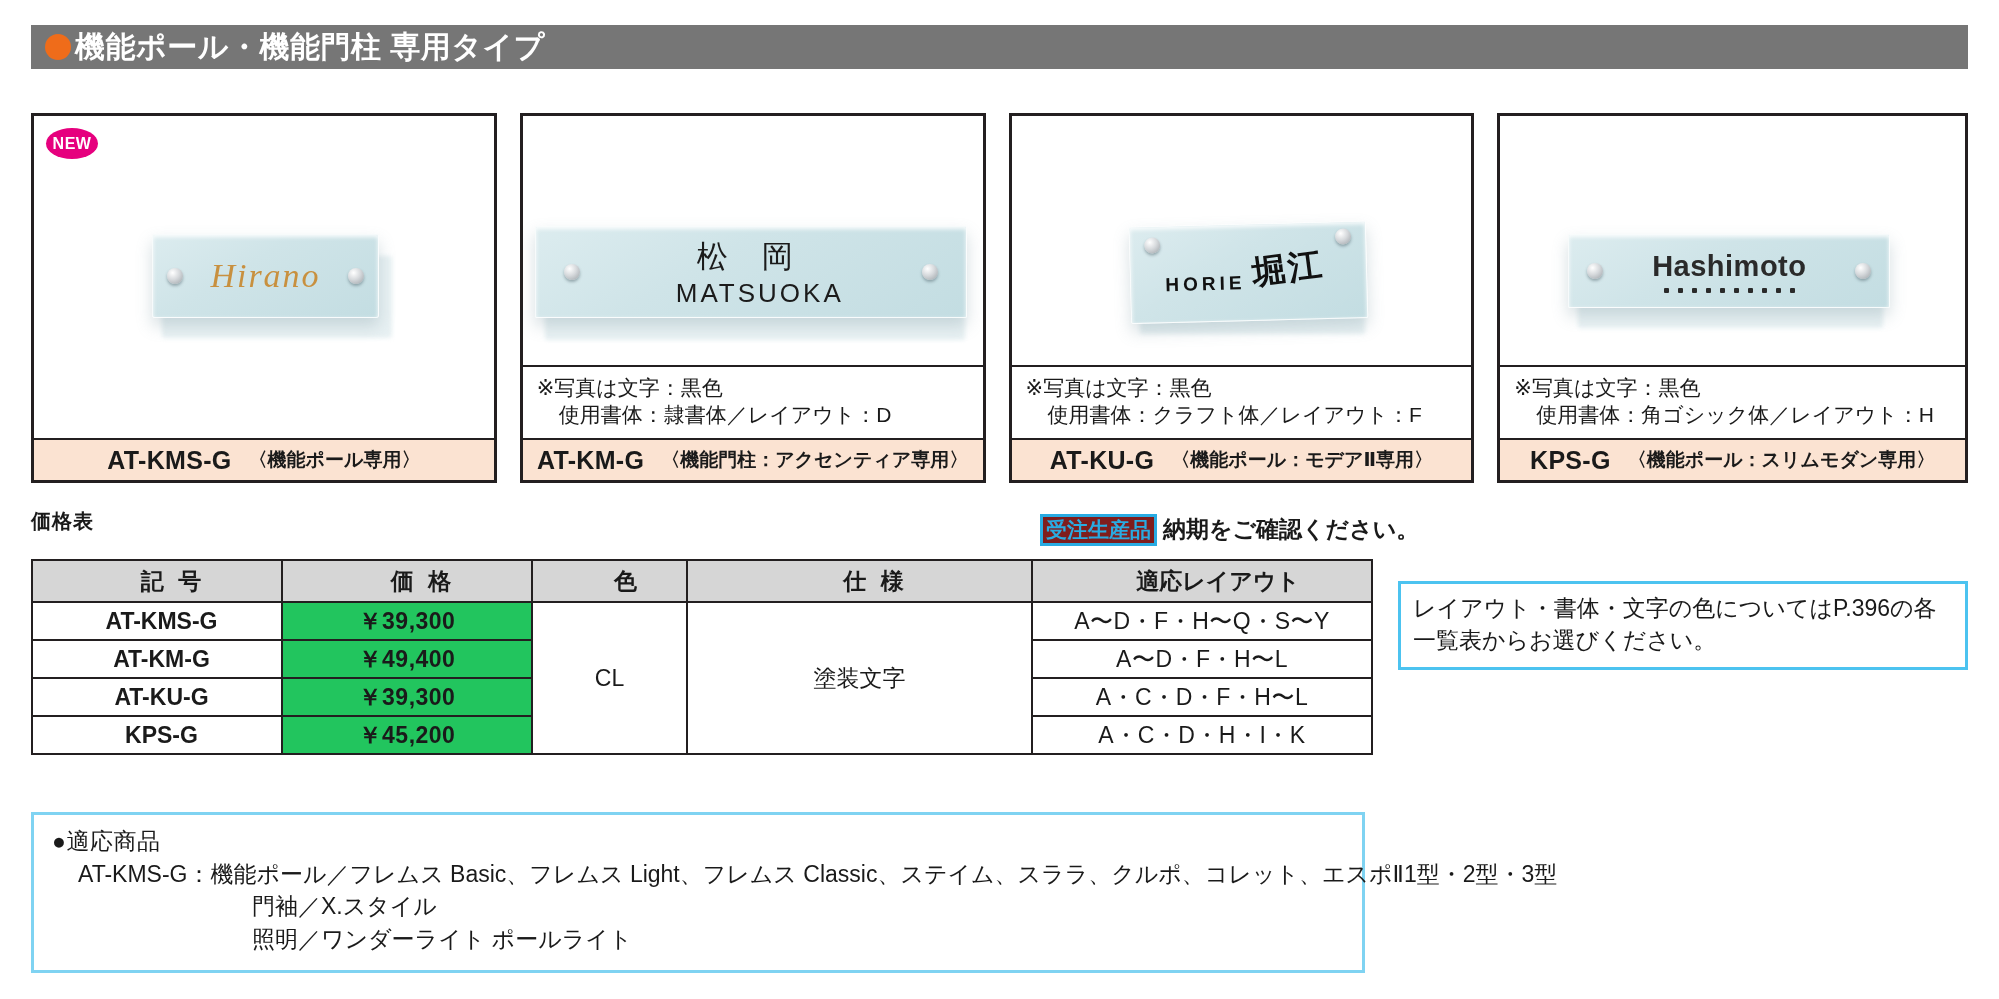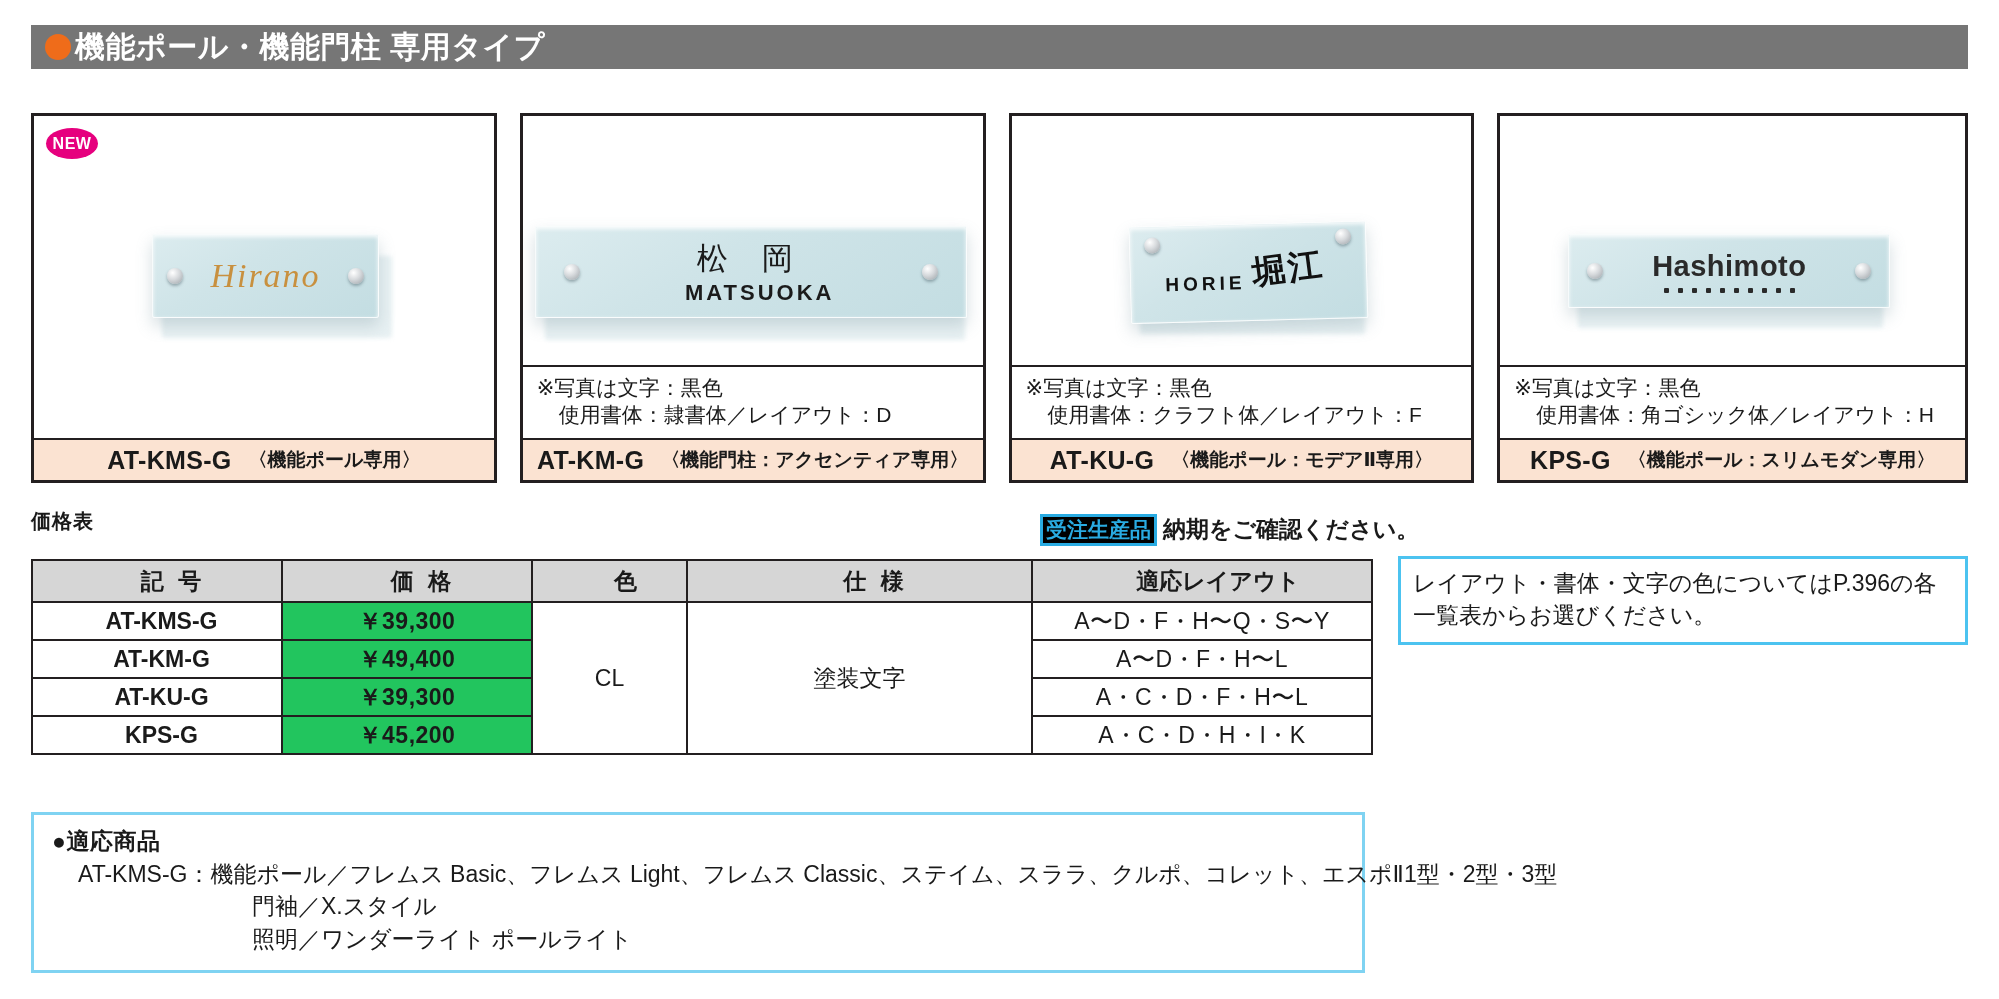--- a/index.html
+++ b/index.html
@@ -127,23 +127,23 @@
     letter-spacing: 2px;
   }
   .plate-text-jp {
     color: #1b1b1b;
     font-size: 31px;
     letter-spacing: 12px;
     font-family: "DejaVu Sans", sans-serif;
   }
   .plate-text-en {
     color: #1b1b1b;
-    font-size: 22px;
+    font-size: 26px;
     letter-spacing: 3px;
-    font-weight: 700;
+    font-weight: 400;
     margin-left: 18px;
   }
   .plate-text-craft-jp {
     position: absolute;
     right: 42px;
     top: 22px;
     color: #111;
     font-size: 34px;
     font-weight: bold;
     letter-spacing: 2px;
@@ -226,21 +226,21 @@
     align-items: center;
     white-space: nowrap;
   }
   .mto-badge {
     border: 3px solid #29abe2;
     color: #29abe2;
     font-size: 21px;
     font-weight: bold;
     padding: 0 3px;
     line-height: 1.22;
-    background: #000000;
+    background: #7f1d1d;
   }
   .mto-text {
     font-size: 23px;
     font-weight: bold;
     margin-left: 6px;
     color: #1a1a1a;
   }
 
   table.price {
     position: absolute;
@@ -284,21 +284,21 @@
     letter-spacing: 0.5px;
   }
   td.merged {
     font-size: 24px;
   }
 
   
   .side-note {
     position: absolute;
     left: 1398px;
-    top: 556px;
+    top: 581px;
     width: 570px;
     border: 3px solid #4cc3f0;
     background: #ffffff;
     padding: 9px 12px 11px 12px;
     box-sizing: border-box;
     font-size: 23px;
     line-height: 1.38;
     color: #1a1a1a;
   }
 
@@ -310,21 +310,21 @@
     width: 1334px;
     border: 3px solid #7fd3f2;
     background: #ffffff;
     box-sizing: border-box;
     padding: 10px 0 14px 18px;
     font-size: 23px;
     line-height: 1.42;
     color: #1a1a1a;
     white-space: nowrap;
   }
-  .bottom-note .bn-title { font-weight: bold; letter-spacing: 0.5px; }
+  .bottom-note .bn-title { font-weight: normal; letter-spacing: 0.5px; }
   .bottom-note .bn-l1 { display: block; padding-left: 26px; }
   .bottom-note .bn-l2 { display: block; padding-left: 200px; }
   .bottom-note .bn-l3 { display: block; padding-left: 200px; }
 </style>
 </head>
 <body>
 
 <div class="header-bar">
   <span class="header-dot"></span>
   <span class="header-title">機能ポール・機能門柱 専用タイプ</span>

